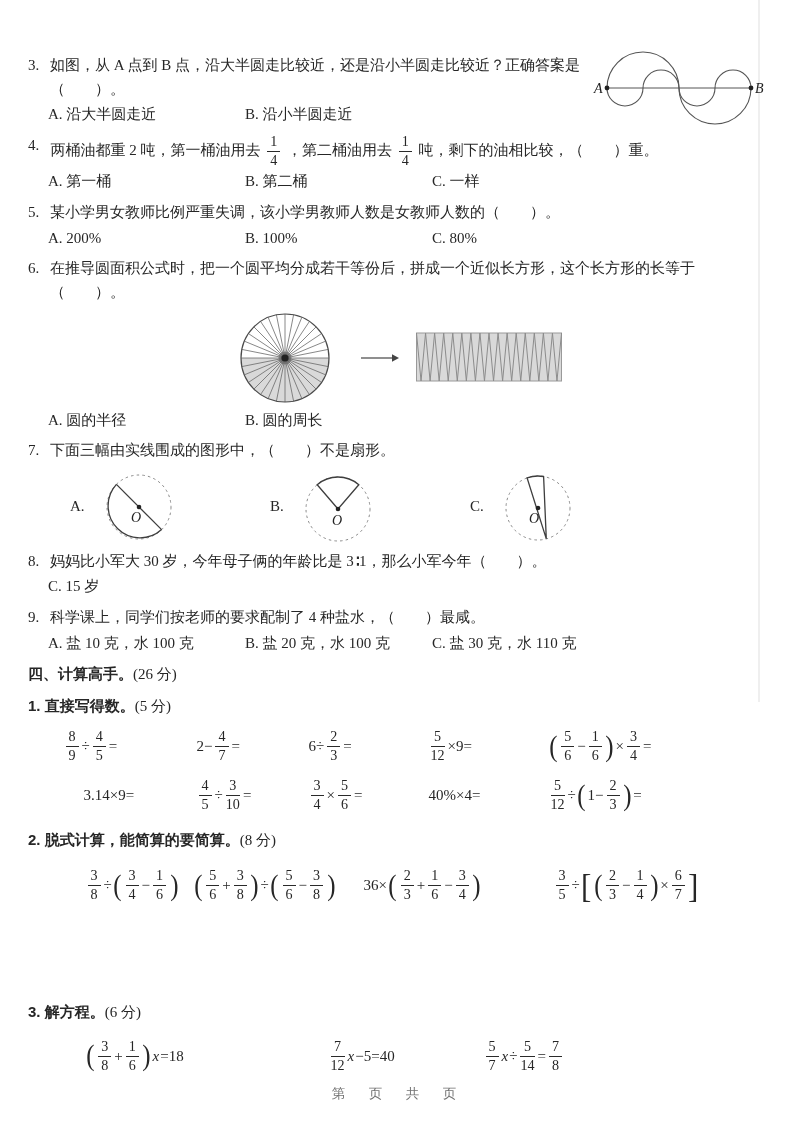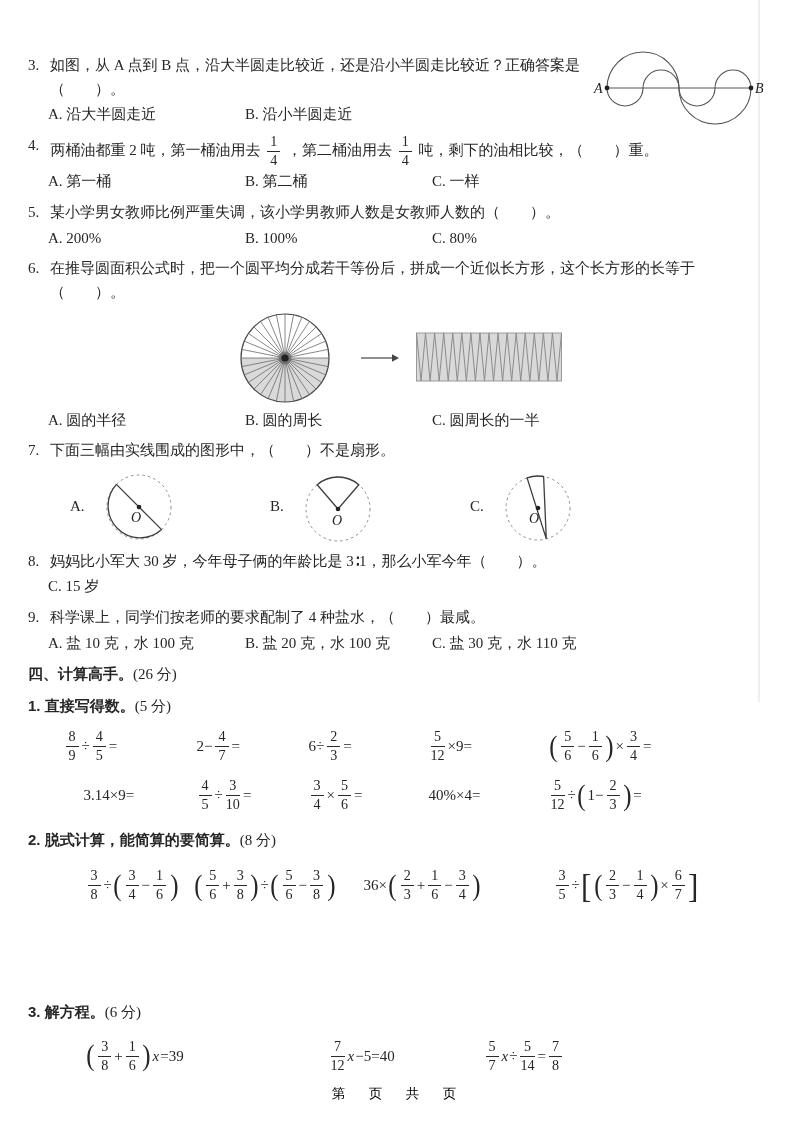--- a/index.html
+++ b/index.html
@@ -44,21 +44,21 @@
   .g3{margin-left:57px;grid-template-columns:243px 155px 1fr;min-height:56px;}
 
   
   .fig-q3{position:absolute;right:28px;top:42px;}
   .fig-q6{display:flex;align-items:center;padding-left:196px;height:98px;margin:4px 0 2px;}
   .fig-q6 .arrow{margin:0 16px 0 14px;}
   .fig-q7{display:flex;align-items:center;padding-left:42px;margin:3px 0 2px;}
   .q7g{display:flex;align-items:center;width:200px;}
   .q7g .lbl{margin-right:4px;}
 
-  .footer{position:absolute;left:0;right:0;bottom:18px;text-align:center;font-size:13.5px;letter-spacing:5px;color:#000000;}
+  .footer{position:absolute;left:0;right:0;bottom:18px;text-align:center;font-size:13.5px;letter-spacing:5px;color:#737373;}
   svg{display:block;}
   .figtext{font-family:"Liberation Serif","DejaVu Serif",serif;font-style:italic;}
 </style>
 </head>
 <body>
 
 <div class="page">
   <div class="scan-edge"></div>
 
   <div class="q">
@@ -182,21 +182,20 @@
           <line x1="127.375" y1="2" x2="131.90625" y2="50"></line>
           <line x1="136.4375" y1="2" x2="131.90625" y2="50"></line>
           <line x1="136.4375" y1="2" x2="140.96875" y2="50"></line>
           <line x1="145.5" y1="2" x2="140.96875" y2="50"></line>
         </g>
     </svg>
   </div>
   <div class="opts">
     <span>A. 圆的半径</span>
     <span>B. 圆的周长</span>
-    <span>C. 圆周长的一半</span>
   </div>
 
   <div class="q">
     <span class="qn">7.</span>
     <span class="qt">下面三幅由实线围成的图形中，（　　）不是扇形。</span>
   </div>
   <div class="fig-q7">
     <div class="q7g">
       <span class="lbl">A.</span>
       <svg width="100" height="82" viewBox="0 0 100 82">
@@ -274,19 +273,19 @@
     <span class="math"><span class="frac"><span class="fn">3</span><span class="fd">8</span></span><span>÷</span><span class="bp">(</span><span class="frac"><span class="fn">3</span><span class="fd">4</span></span><span>−</span><span class="frac"><span class="fn">1</span><span class="fd">6</span></span><span class="bp">)</span></span>
     <span class="math"><span class="bp">(</span><span class="frac"><span class="fn">5</span><span class="fd">6</span></span><span>+</span><span class="frac"><span class="fn">3</span><span class="fd">8</span></span><span class="bp">)</span><span>÷</span><span class="bp">(</span><span class="frac"><span class="fn">5</span><span class="fd">6</span></span><span>−</span><span class="frac"><span class="fn">3</span><span class="fd">8</span></span><span class="bp">)</span></span>
     <span class="math"><span>36×</span><span class="bp">(</span><span class="frac"><span class="fn">2</span><span class="fd">3</span></span><span>+</span><span class="frac"><span class="fn">1</span><span class="fd">6</span></span><span>−</span><span class="frac"><span class="fn">3</span><span class="fd">4</span></span><span class="bp">)</span></span>
     <span class="math"><span class="frac"><span class="fn">3</span><span class="fd">5</span></span><span>÷</span><span class="bb">[</span><span class="bp">(</span><span class="frac"><span class="fn">2</span><span class="fd">3</span></span><span>−</span><span class="frac"><span class="fn">1</span><span class="fd">4</span></span><span class="bp">)</span><span>×</span><span class="frac"><span class="fn">6</span><span class="fd">7</span></span><span class="bb">]</span></span>
   </div>
 
   <div class="sec sub">
     <span>3. 解方程。</span><span class="score">(6 分)</span>
   </div>
   <div class="grid g3">
-    <span class="math"><span class="bp">(</span><span class="frac"><span class="fn">3</span><span class="fd">8</span></span><span>+</span><span class="frac"><span class="fn">1</span><span class="fd">6</span></span><span class="bp">)</span><span class="mi">x</span><span>=39</span></span>
+    <span class="math"><span class="bp">(</span><span class="frac"><span class="fn">3</span><span class="fd">8</span></span><span>+</span><span class="frac"><span class="fn">1</span><span class="fd">6</span></span><span class="bp">)</span><span class="mi">x</span><span>=18</span></span>
     <span class="math"><span class="frac"><span class="fn">7</span><span class="fd">12</span></span><span class="mi">x</span><span>−5=40</span></span>
     <span class="math"><span class="frac"><span class="fn">5</span><span class="fd">7</span></span><span class="mi">x</span><span>÷</span><span class="frac"><span class="fn">5</span><span class="fd">14</span></span><span>=</span><span class="frac"><span class="fn">7</span><span class="fd">8</span></span></span>
   </div>
 
   <div class="footer">第　页　共　页</div>
 </div>
 
 </body></html>

